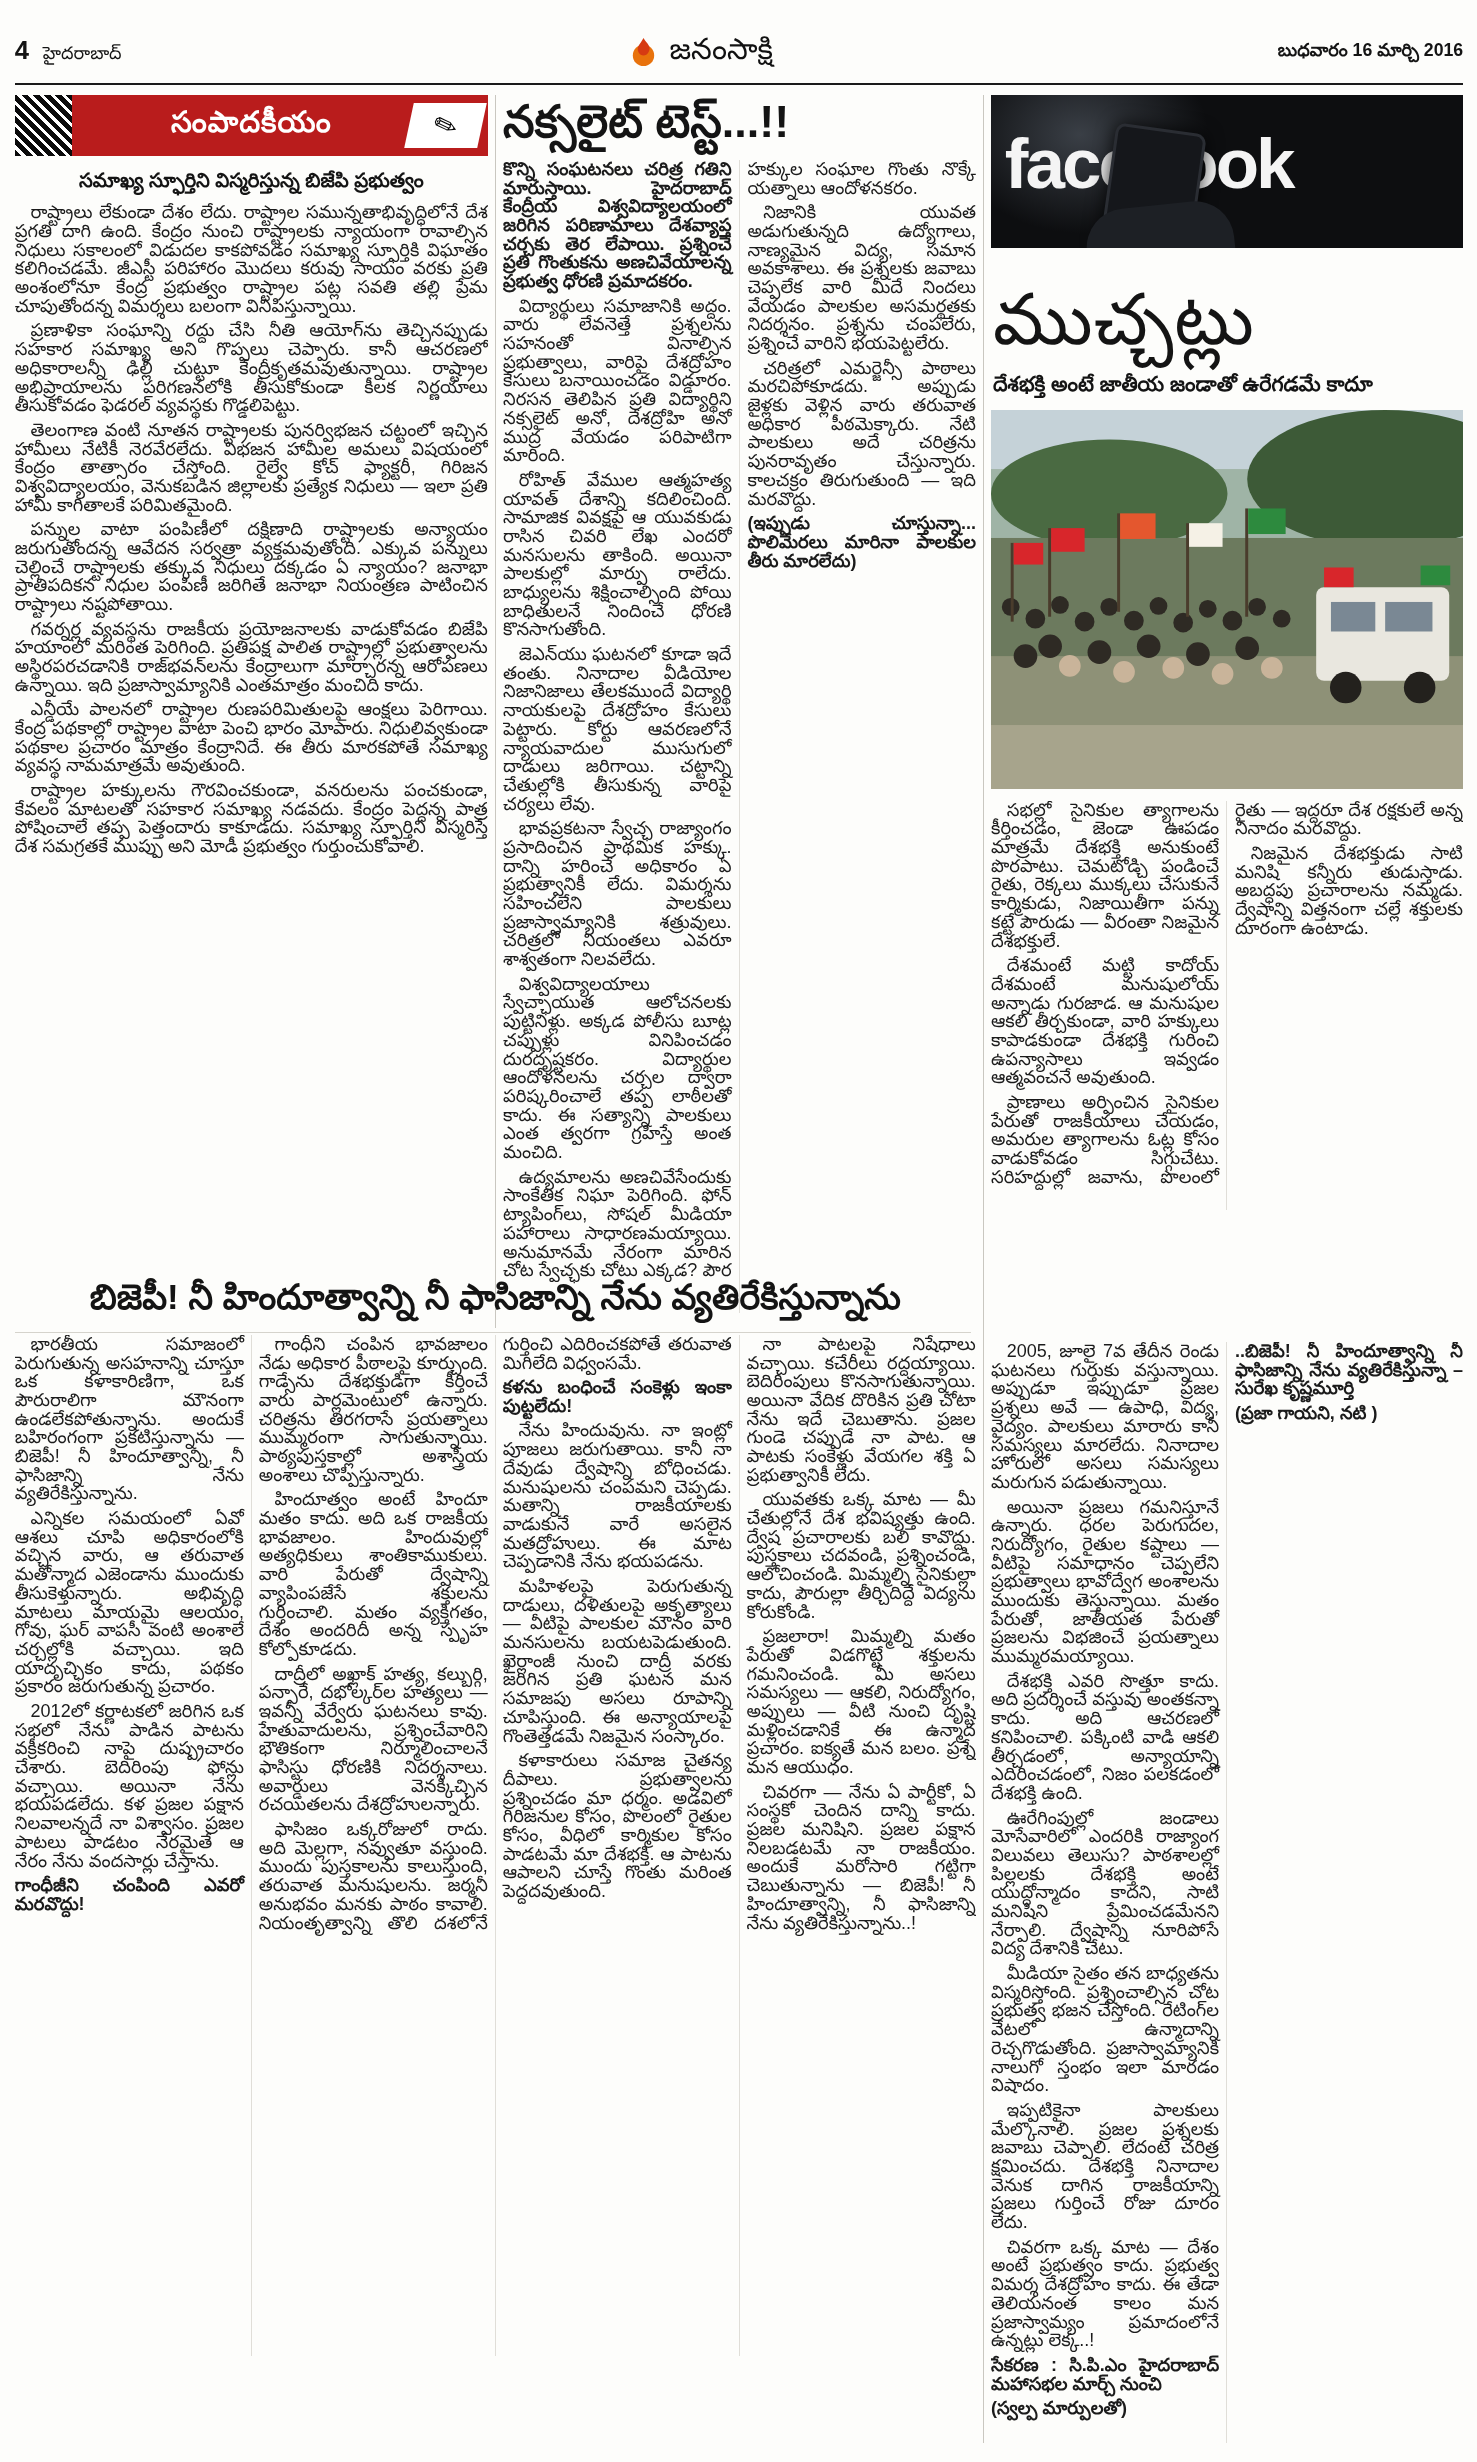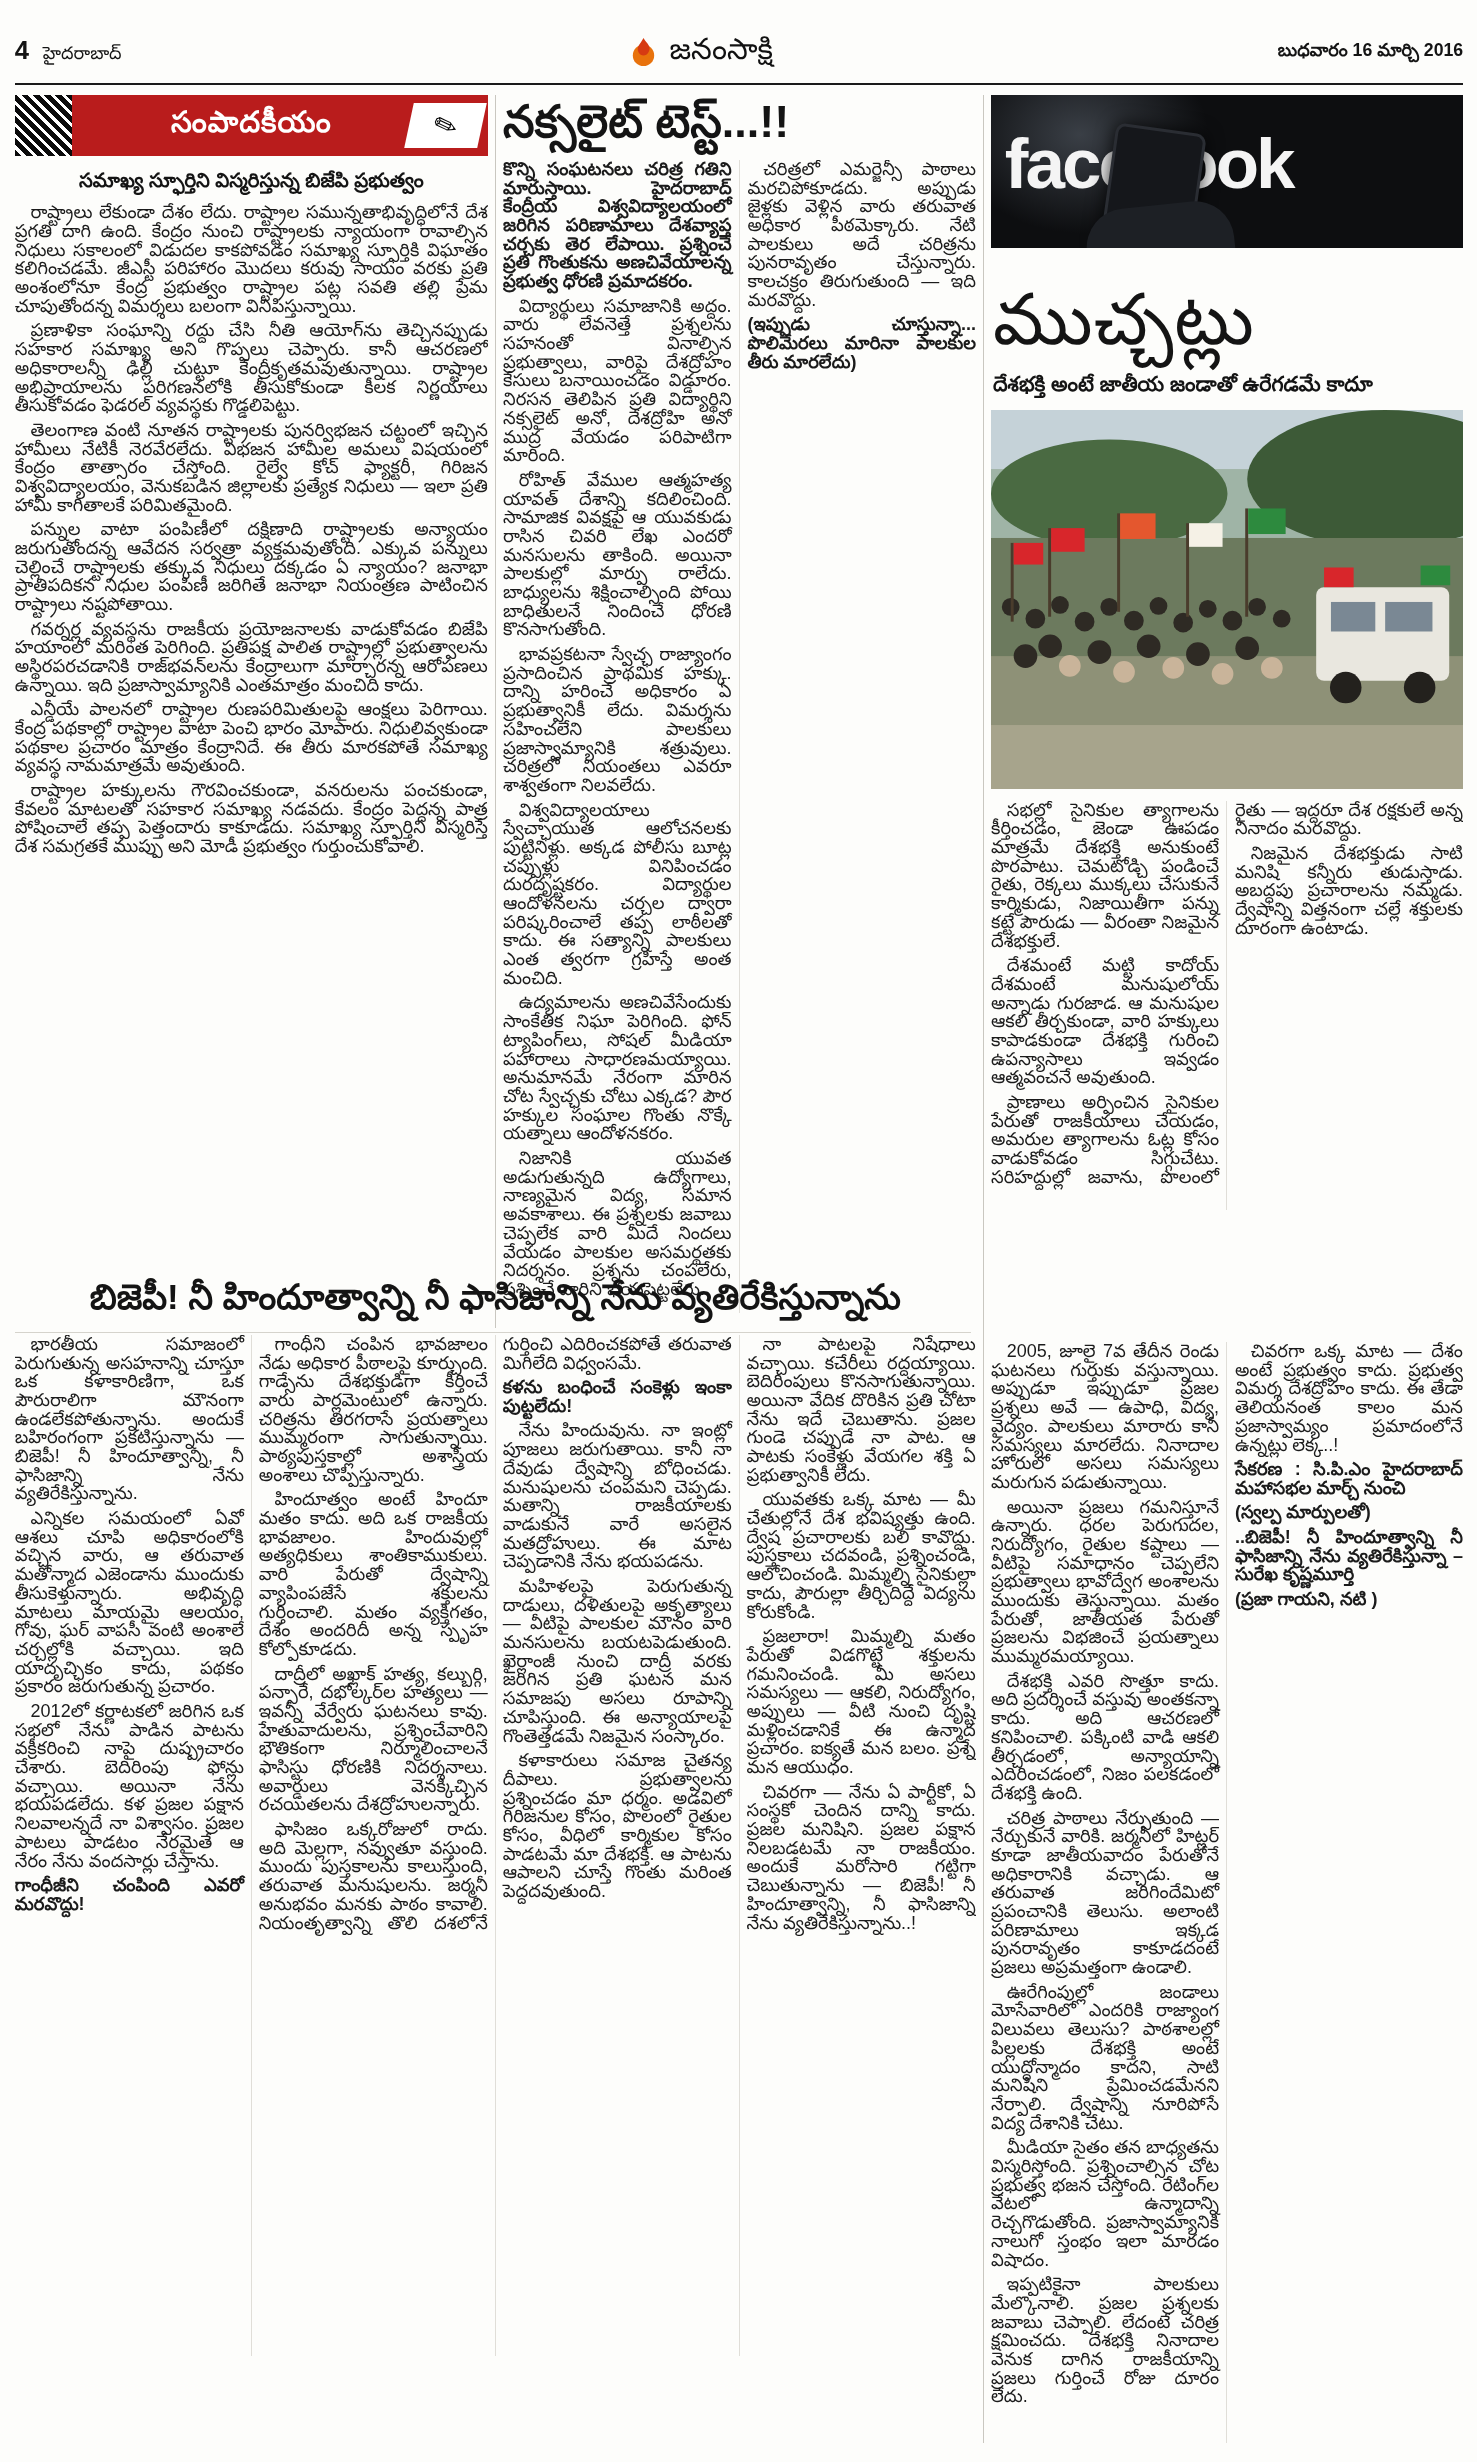--- a/index.html
+++ b/index.html
@@ -108,20 +108,21 @@
       <p>రాష్ట్రాల హక్కులను గౌరవించకుండా, వనరులను పంచకుండా, కేవలం మాటలతో సహకార సమాఖ్య నడవదు. కేంద్రం పెద్దన్న పాత్ర పోషించాలే తప్ప పెత్తందారు కాకూడదు. సమాఖ్య స్ఫూర్తిని విస్మరిస్తే దేశ సమగ్రతకే ముప్పు అని మోడీ ప్రభుత్వం గుర్తుంచుకోవాలి.</p>
     </div>
   </div>
 
   <div class="nax-col">
     <h1 class="nax-head">నక్సలైట్ టెస్ట్...!!</h1>
     <div class="bodytxt twocol nax-body">
       <p class="bold">కొన్ని సంఘటనలు చరిత్ర గతిని మారుస్తాయి. హైదరాబాద్ కేంద్రీయ విశ్వవిద్యాలయంలో జరిగిన పరిణామాలు దేశవ్యాప్త చర్చకు తెర లేపాయి. ప్రశ్నించే ప్రతి గొంతుకను అణచివేయాలన్న ప్రభుత్వ ధోరణి ప్రమాదకరం.</p>
       <p>విద్యార్థులు సమాజానికి అద్దం. వారు లేవనెత్తే ప్రశ్నలను సహనంతో వినాల్సిన ప్రభుత్వాలు, వారిపై దేశద్రోహం కేసులు బనాయించడం విడ్డూరం. నిరసన తెలిపిన ప్రతి విద్యార్థిని నక్సలైట్ అనో, దేశద్రోహి అనో ముద్ర వేయడం పరిపాటిగా మారింది.</p>
       <p>రోహిత్ వేముల ఆత్మహత్య యావత్ దేశాన్ని కదిలించింది. సామాజిక వివక్షపై ఆ యువకుడు రాసిన చివరి లేఖ ఎందరో మనసులను తాకింది. అయినా పాలకుల్లో మార్పు రాలేదు. బాధ్యులను శిక్షించాల్సింది పోయి బాధితులనే నిందించే ధోరణి కొనసాగుతోంది.</p>
+      <p>జెఎన్‌యు ఘటనలో కూడా ఇదే తంతు. నినాదాల వీడియోల నిజానిజాలు తేలకముందే విద్యార్థి నాయకులపై దేశద్రోహం కేసులు పెట్టారు. కోర్టు ఆవరణలోనే న్యాయవాదుల ముసుగులో దాడులు జరిగాయి. చట్టాన్ని చేతుల్లోకి తీసుకున్న వారిపై చర్యలు లేవు.</p>
       <p>భావప్రకటనా స్వేచ్ఛ రాజ్యాంగం ప్రసాదించిన ప్రాథమిక హక్కు. దాన్ని హరించే అధికారం ఏ ప్రభుత్వానికీ లేదు. విమర్శను సహించలేని పాలకులు ప్రజాస్వామ్యానికి శత్రువులు. చరిత్రలో నియంతలు ఎవరూ శాశ్వతంగా నిలవలేదు.</p>
       <p>విశ్వవిద్యాలయాలు స్వేచ్ఛాయుత ఆలోచనలకు పుట్టినిళ్లు. అక్కడ పోలీసు బూట్ల చప్పుళ్లు వినిపించడం దురదృష్టకరం. విద్యార్థుల ఆందోళనలను చర్చల ద్వారా పరిష్కరించాలే తప్ప లాఠీలతో కాదు. ఈ సత్యాన్ని పాలకులు ఎంత త్వరగా గ్రహిస్తే అంత మంచిది.</p>
       <p>ఉద్యమాలను అణచివేసేందుకు సాంకేతిక నిఘా పెరిగింది. ఫోన్ ట్యాపింగ్‌లు, సోషల్ మీడియా పహారాలు సాధారణమయ్యాయి. అనుమానమే నేరంగా మారిన చోట స్వేచ్ఛకు చోటు ఎక్కడ? పౌర హక్కుల సంఘాల గొంతు నొక్కే యత్నాలు ఆందోళనకరం.</p>
       <p>నిజానికి యువత అడుగుతున్నది ఉద్యోగాలు, నాణ్యమైన విద్య, సమాన అవకాశాలు. ఈ ప్రశ్నలకు జవాబు చెప్పలేక వారి మీదే నిందలు వేయడం పాలకుల అసమర్థతకు నిదర్శనం. ప్రశ్నను చంపలేరు, ప్రశ్నించే వారిని భయపెట్టలేరు.</p>
       <p>చరిత్రలో ఎమర్జెన్సీ పాఠాలు మరచిపోకూడదు. అప్పుడు జైళ్లకు వెళ్లిన వారు తరువాత అధికార పీఠమెక్కారు. నేటి పాలకులు అదే చరిత్రను పునరావృతం చేస్తున్నారు. కాలచక్రం తిరుగుతుంది — ఇది మరవొద్దు.</p>
       <p class="signoff">(ఇప్పుడు చూస్తున్నా... పొలిమేరలు మారినా పాలకుల తీరు మారలేదు)</p>
     </div>
   </div>
 
   <div class="right-col">
@@ -200,21 +201,20 @@
       <p>ప్రాణాలు అర్పించిన సైనికుల పేరుతో రాజకీయాలు చేయడం, అమరుల త్యాగాలను ఓట్ల కోసం వాడుకోవడం సిగ్గుచేటు. సరిహద్దుల్లో జవాను, పొలంలో రైతు — ఇద్దరూ దేశ రక్షకులే అన్న నినాదం మరవొద్దు.</p>
       <p>నిజమైన దేశభక్తుడు సాటి మనిషి కన్నీరు తుడుస్తాడు. అబద్ధపు ప్రచారాలను నమ్మడు. ద్వేషాన్ని విత్తనంగా చల్లే శక్తులకు దూరంగా ఉంటాడు.</p>
     </div>
   </div>
 
   <div class="right-lower">
     <div class="bodytxt twocol much-more">
       <p>2005, జూలై 7వ తేదీన రెండు ఘటనలు గుర్తుకు వస్తున్నాయి. అప్పుడూ ఇప్పుడూ ప్రజల ప్రశ్నలు అవే — ఉపాధి, విద్య, వైద్యం. పాలకులు మారారు కానీ సమస్యలు మారలేదు. నినాదాల హోరులో అసలు సమస్యలు మరుగున పడుతున్నాయి.</p>
       <p>అయినా ప్రజలు గమనిస్తూనే ఉన్నారు. ధరల పెరుగుదల, నిరుద్యోగం, రైతుల కష్టాలు — వీటిపై సమాధానం చెప్పలేని ప్రభుత్వాలు భావోద్వేగ అంశాలను ముందుకు తెస్తున్నాయి. మతం పేరుతో, జాతీయత పేరుతో ప్రజలను విభజించే ప్రయత్నాలు ముమ్మరమయ్యాయి.</p>
       <p>దేశభక్తి ఎవరి సొత్తూ కాదు. అది ప్రదర్శించే వస్తువు అంతకన్నా కాదు. అది ఆచరణలో కనిపించాలి. పక్కింటి వాడి ఆకలి తీర్చడంలో, అన్యాయాన్ని ఎదిరించడంలో, నిజం పలకడంలో దేశభక్తి ఉంది.</p>
-      <p>చరిత్ర పాఠాలు నేర్పుతుంది — నేర్చుకునే వారికి. జర్మనీలో హిట్లర్ కూడా జాతీయవాదం పేరుతోనే అధికారానికి వచ్చాడు. ఆ తరువాత జరిగిందేమిటో ప్రపంచానికి తెలుసు. అలాంటి పరిణామాలు ఇక్కడ పునరావృతం కాకూడదంటే ప్రజలు అప్రమత్తంగా ఉండాలి.</p>
       <p>ఊరేగింపుల్లో జండాలు మోసేవారిలో ఎందరికి రాజ్యాంగ విలువలు తెలుసు? పాఠశాలల్లో పిల్లలకు దేశభక్తి అంటే యుద్ధోన్మాదం కాదని, సాటి మనిషిని ప్రేమించడమేనని నేర్పాలి. ద్వేషాన్ని నూరిపోసే విద్య దేశానికి చేటు.</p>
       <p>మీడియా సైతం తన బాధ్యతను విస్మరిస్తోంది. ప్రశ్నించాల్సిన చోట ప్రభుత్వ భజన చేస్తోంది. రేటింగ్‌ల వేటలో ఉన్మాదాన్ని రెచ్చగొడుతోంది. ప్రజాస్వామ్యానికి నాలుగో స్తంభం ఇలా మారడం విషాదం.</p>
       <p>ఇప్పటికైనా పాలకులు మేల్కొనాలి. ప్రజల ప్రశ్నలకు జవాబు చెప్పాలి. లేదంటే చరిత్ర క్షమించదు. దేశభక్తి నినాదాల వెనుక దాగిన రాజకీయాన్ని ప్రజలు గుర్తించే రోజు దూరం లేదు.</p>
       <p>చివరగా ఒక్క మాట — దేశం అంటే ప్రభుత్వం కాదు. ప్రభుత్వ విమర్శ దేశద్రోహం కాదు. ఈ తేడా తెలియనంత కాలం మన ప్రజాస్వామ్యం ప్రమాదంలోనే ఉన్నట్లు లెక్క..!</p>
       <p class="credit">సేకరణ : సి.పి.ఎం హైదరాబాద్ మహాసభల మార్చ్ నుంచి</p>
       <p class="credit-small">(స్వల్ప మార్పులతో)</p>
       <p class="credit">..బిజెపీ! నీ హిందూత్వాన్ని నీ ఫాసిజాన్ని నేను వ్యతిరేకిస్తున్నా – సురేఖ కృష్ణమూర్తి</p>
       <p class="credit">(ప్రజా గాయని, నటి )</p>
     </div>
   </div>

